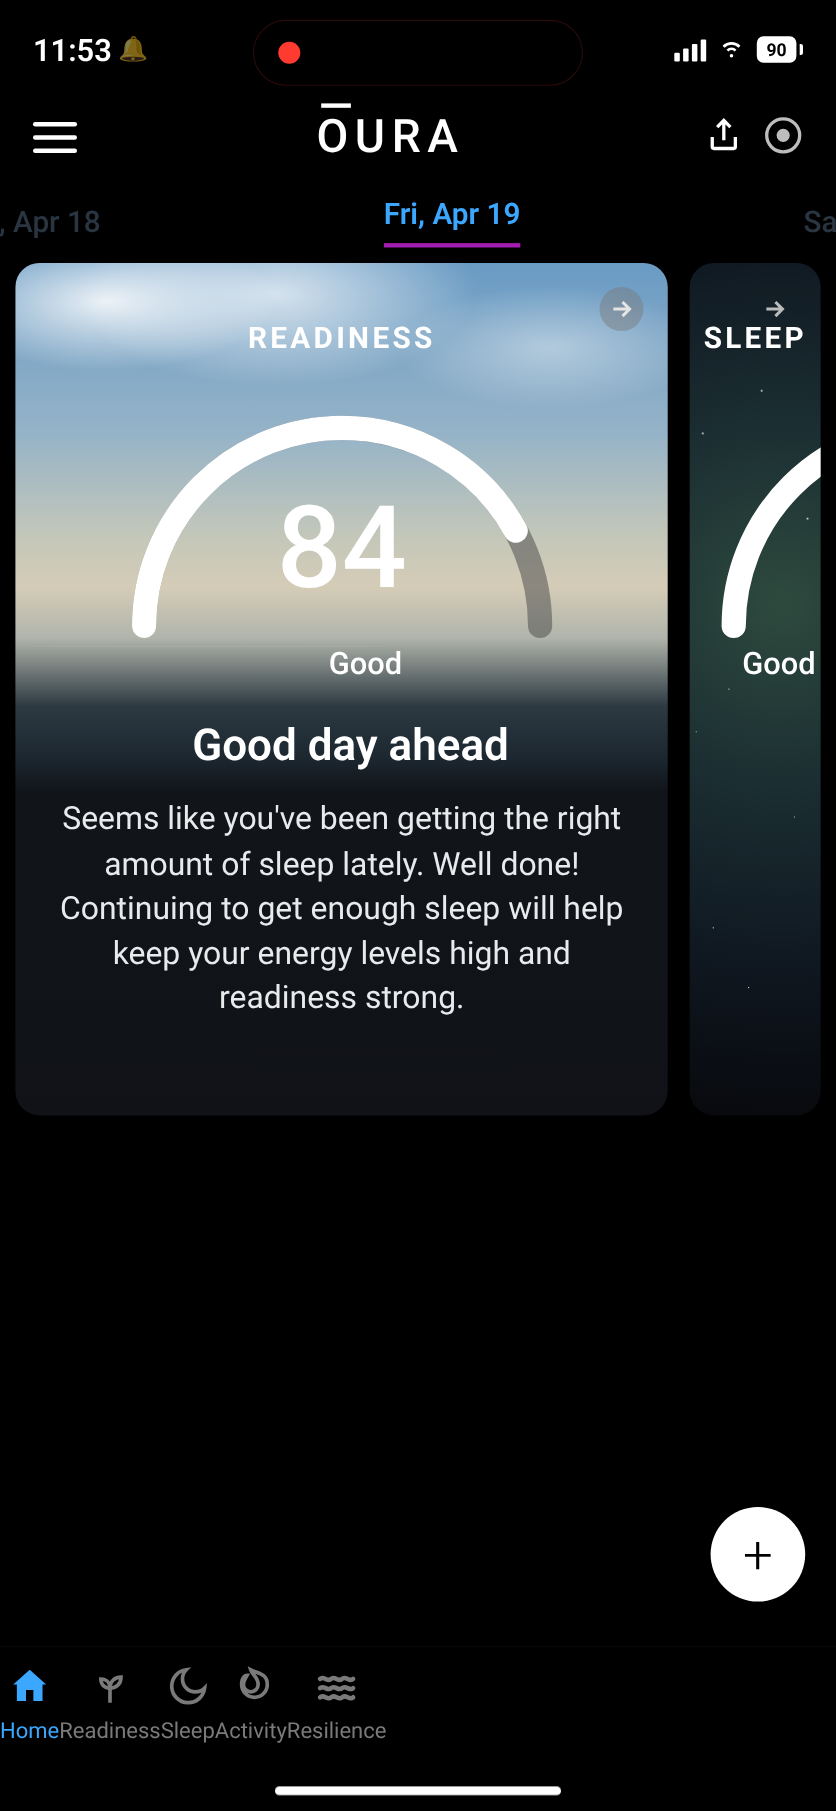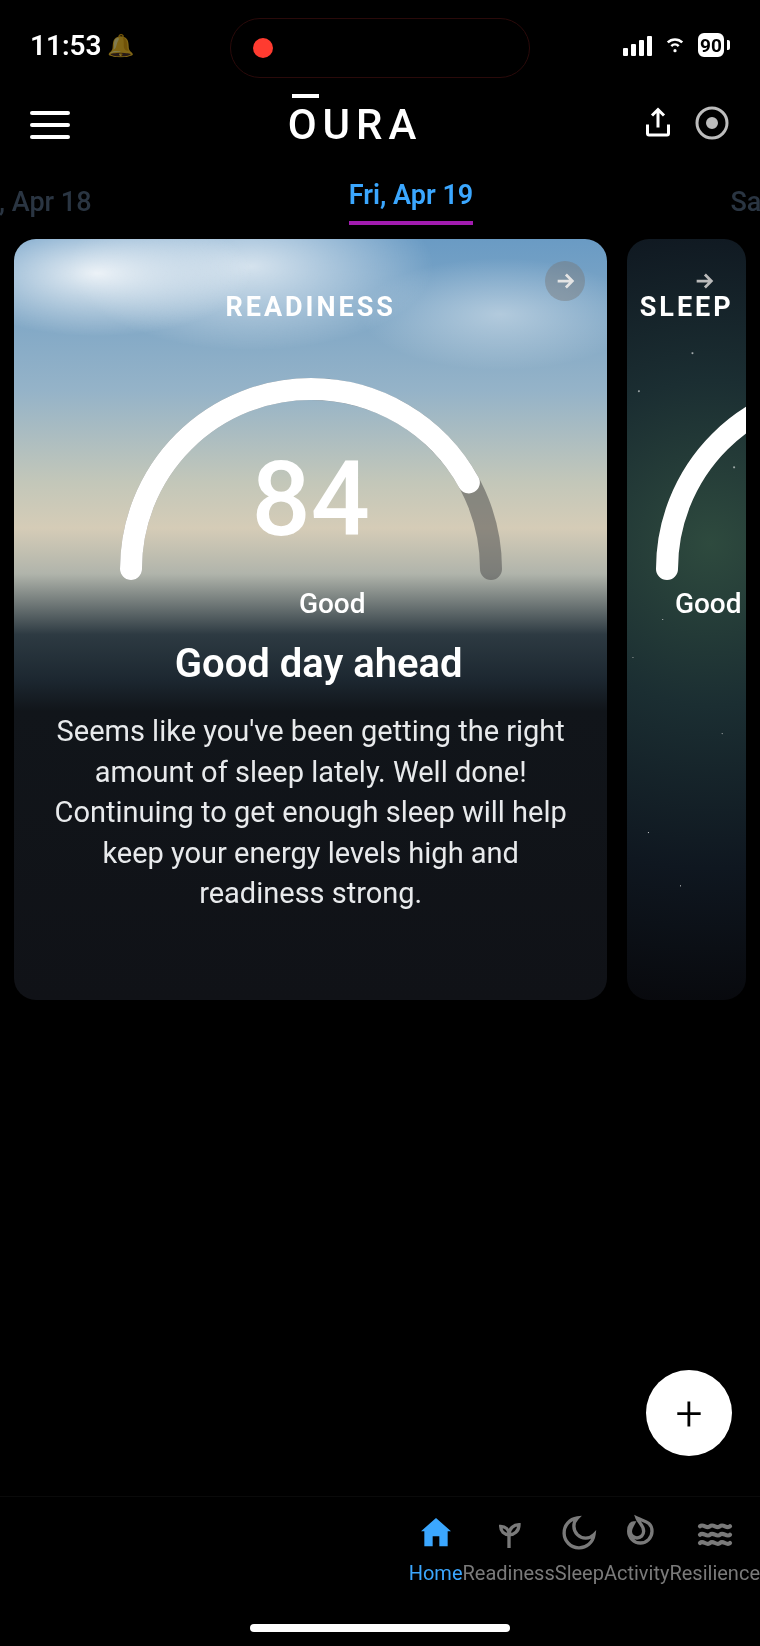--- a/index.html
+++ b/index.html
@@ -10,21 +10,21 @@
   .status-left { display: flex; align-items: center; gap: 6px; font-size: 28px; font-weight: 600; }
   .bell-ghost { opacity: 0.5; font-size: 22px; }
   .dynamic-island { position: absolute; left: 50%; top: 18px; transform: translateX(-50%); width: 300px; height: 60px; border-radius: 32px; border: 1px solid #2a0a0a; background: #000; display: flex; align-items: center; padding-left: 22px; }
   .red-dot { width: 20px; height: 20px; border-radius: 50%; background: #ff3b30; }
   .status-right { display: flex; align-items: center; gap: 10px; }
   .bars { display: flex; align-items: flex-end; gap: 3px; height: 22px; }
   .bars span { width: 5px; background: #fff; border-radius: 1px; }
   .bars span:nth-child(1){height:8px}.bars span:nth-child(2){height:12px}.bars span:nth-child(3){height:16px}.bars span:nth-child(4){height:20px}
   .wifi { font-size: 24px; }
   .battery { display: flex; align-items: center; gap: 3px; }
-  .battery-body { width: 26px; height: 24px; border: 2px solid #fff; border-radius: 6px; display: flex; align-items: center; justify-content: center; font-size: 19px; font-weight: 700; background: #fff; color: #000; }
+  .battery-body { width: 36px; height: 24px; border: 2px solid #fff; border-radius: 6px; display: flex; align-items: center; justify-content: center; font-size: 16px; font-weight: 700; background: #fff; color: #000; }
   .battery-tip { width: 3px; height: 10px; background: #fff; border-radius: 0 2px 2px 0; }
 
   
   .app-header { display: flex; align-items: center; justify-content: space-between; padding: 20px 30px; }
   .hamburger { display: flex; flex-direction: column; gap: 8px; cursor: pointer; }
   .hamburger span { width: 40px; height: 4px; background: #fff; border-radius: 2px; }
   .brand { font-size: 42px; font-weight: 500; letter-spacing: 6px; display:flex; align-items:center; gap:0;}
   .brand .obar { position: relative; }
   .brand .obar::before { content:""; position:absolute; top:-6px; left:4px; right:4px; height:4px; background:#fff; }
   .header-actions { display: flex; align-items: center; gap: 18px; }
@@ -56,28 +56,28 @@
      radial-gradient(1.5px 1.5px at 90% 30%, #fff, transparent),
      radial-gradient(1px 1px at 5% 55%, #bbb, transparent),
      radial-gradient(1px 1px at 45% 85%, #fff, transparent);
      pointer-events:none; opacity:.8;}
   .card-arrow { position: absolute; top: 22px; right: 22px; width: 40px; height: 40px; border-radius: 50%; background: rgba(120,120,120,.45); display: flex; align-items: center; justify-content: center; color:#e4e4e4;}
   .card-label { font-size: 27px; font-weight: 700; letter-spacing: 3px; padding-top: 52px; color:#fff;}
   .gauge-wrap { position: relative; width: 440px; height: 240px; margin: 26px auto 0; }
   .gauge-wrap svg { width: 100%; height: 100%; overflow: visible;}
   .score { position: absolute; left: 0; right: 0; top: 90px; font-size: 104px; font-weight: 500; color:#fff;}
   .score-word { font-size: 28px; font-weight: 500; margin-top: -2px; color:#fff;padding-left:43px;}
-  .headline { font-size: 40px; font-weight: 600; margin: 20px 0 24px; padding-left: 16px; }
+  .headline { font-size: 40px; font-weight: 600; margin: 34px 0 24px; padding-left: 16px; }
   .body-text { font-size: 29px; line-height: 1.4; padding: 0 40px 86px; font-weight: 400; color: #e8eaec;}
   
   
   .fab { position: fixed; right: 28px; bottom: 190px; width: 86px; height: 86px; border-radius: 50%; background: #fff; color: #000; display:flex; align-items:center; justify-content:center; font-size:48px; font-weight:300; box-shadow: 0 4px 16px rgba(0,0,0,.5);}
   
   
-  .bottom-nav { position: fixed; bottom: 0; left: 0; right: 0; height: 150px; background: #000; display: flex; justify-content: flex-end; align-items: flex-start; padding-top: 16px; border-top: 1px solid #0a0a0a;}
+  .bottom-nav { position: fixed; bottom: 0; left: 0; right: 0; height: 150px; background: #000; display: flex; justify-content: flex-start; align-items: flex-start; padding-top: 16px; border-top: 1px solid #0a0a0a;}
   .nav-item { display: flex; flex-direction: column; align-items: center; gap: 8px; color: #7a7a7a; font-size: 20px;}
   .nav-item.active { color: #3ba7ff; }
   .nav-item svg { width: 40px; height: 40px; }
   .home-indicator { position: fixed; bottom: 14px; left: 50%; transform: translateX(-50%); width: 260px; height: 8px; background: #fff; border-radius: 4px; }
 </style>
 </head>
 <body>
 
 <div class="status-bar">
   <div class="status-left">

